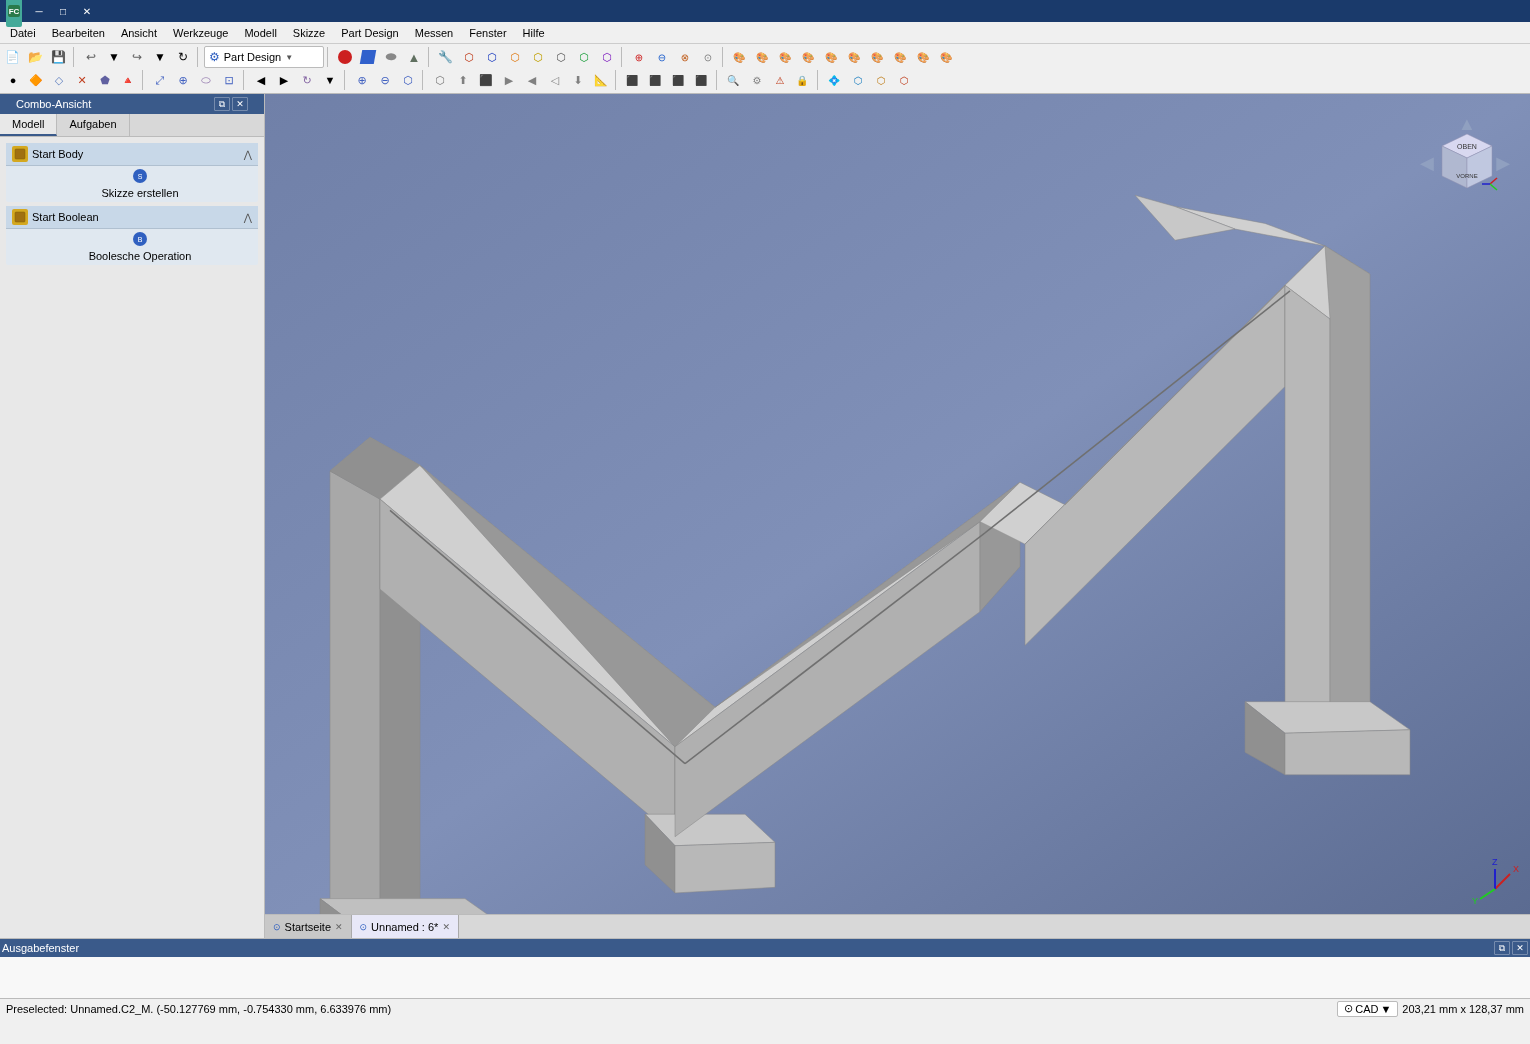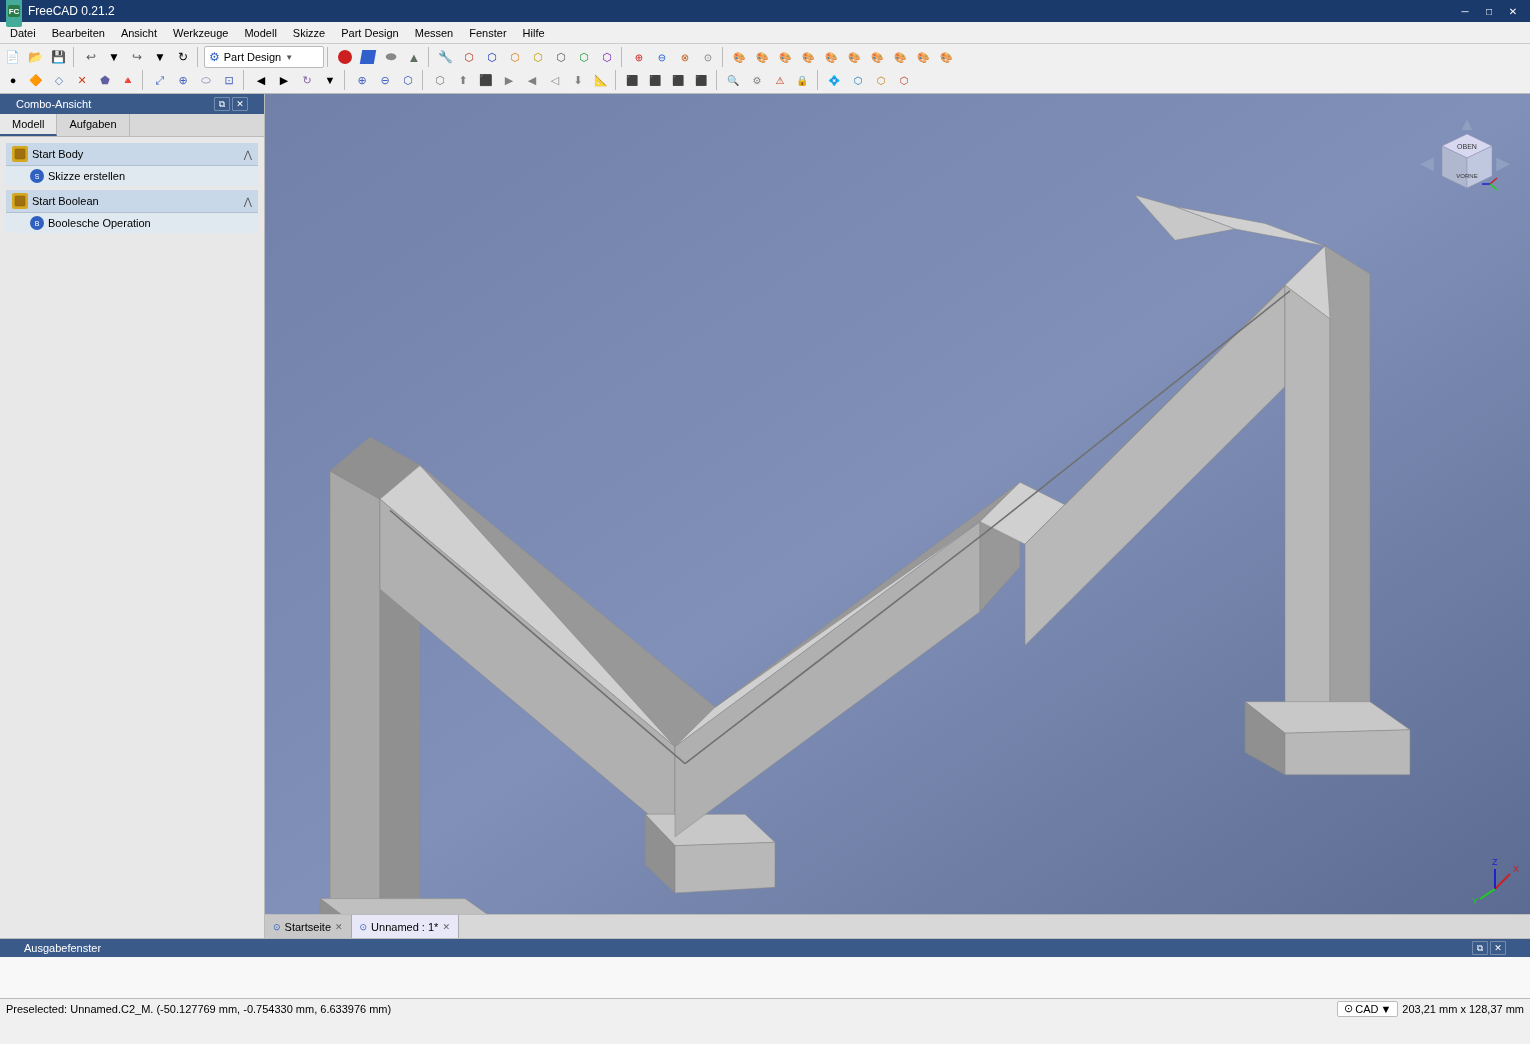--- a/index.html
+++ b/index.html
@@ -127,20 +127,21 @@
       border-bottom: 1px solid #b0c0d0;
     }
     .section-icon { width: 16px; height: 16px; background: #d4a820; border-radius: 2px; display: flex; align-items: center; justify-content: center; font-size: 9px; }
     .collapse-arrow { color: #555; font-size: 10px; margin-left: auto; }
     .tree-item {
       padding: 3px 8px 3px 24px;
       display: flex;
       align-items: center;
       gap: 4px;
       cursor: pointer;
+      flex-direction: column;
     }
     .tree-item-icon { width: 14px; height: 14px; border-radius: 50%; display: flex; align-items: center; justify-content: center; font-size: 8px; flex-shrink: 0; }
     .icon-blue { background: #3060c0; }
 
     
     #viewport {
       flex: 1;
       background: linear-gradient(135deg, #5a6a8a 0%, #7080a0 30%, #8090b5 60%, #6070a0 100%);
       position: relative;
       overflow: hidden;
@@ -187,21 +188,21 @@
     #output-panel {
       height: 60px;
       background: #f8f8f8;
       border-top: 1px solid #bbb;
       display: flex;
       flex-direction: column;
     }
     #output-header {
       background: #3a5a8a;
       color: white;
-      padding: 2px 24px;
+      padding: 2px 2px;
       font-size: 11px;
       display: flex;
       align-items: center;
       justify-content: space-between;
     }
     #output-content {
       flex: 1;
       padding: 2px 6px;
       font-size: 11px;
       color: #333;
@@ -252,21 +253,20 @@
 </head>
 <body>
 
 <div id="titlebar">
   <div class="app-icon">
     <svg width="14" height="14" viewBox="0 0 14 14">
         <rect x="1" y="1" width="12" height="12" rx="2" fill="#2a7a4a"></rect>
         <text x="7" y="10" text-anchor="middle" font-size="8" fill="white" font-weight="bold">FC</text>
       </svg>
   </div>
-  <span class="title">FreeCAD 0.21.2</span>
   <div class="win-controls">
     <div class="win-btn">─</div>
     <div class="win-btn">□</div>
     <div class="win-btn close">✕</div>
   </div>
 </div>
 
 <div id="menubar">
   <div class="menu-item">Datei</div>
   <div class="menu-item">Bearbeiten</div>
@@ -705,21 +705,21 @@
     </svg>
 
     <div id="viewport-tabs">
       <div class="viewport-tab">
         <span class="tab-icon">⊙</span>
         <span>Startseite</span>
         <span class="tab-close">✕</span>
       </div>
       <div class="viewport-tab active">
         <span class="tab-icon">⊙</span>
-        <span>Unnamed : 1*</span>
+        <span>Unnamed : 6*</span>
         <span class="tab-close">✕</span>
       </div>
     </div>
   </div>
 </div>
 
 <div id="output-panel">
   <div id="output-header">
     <span>Ausgabefenster</span>
     <div style="display:flex;gap:2px;">

